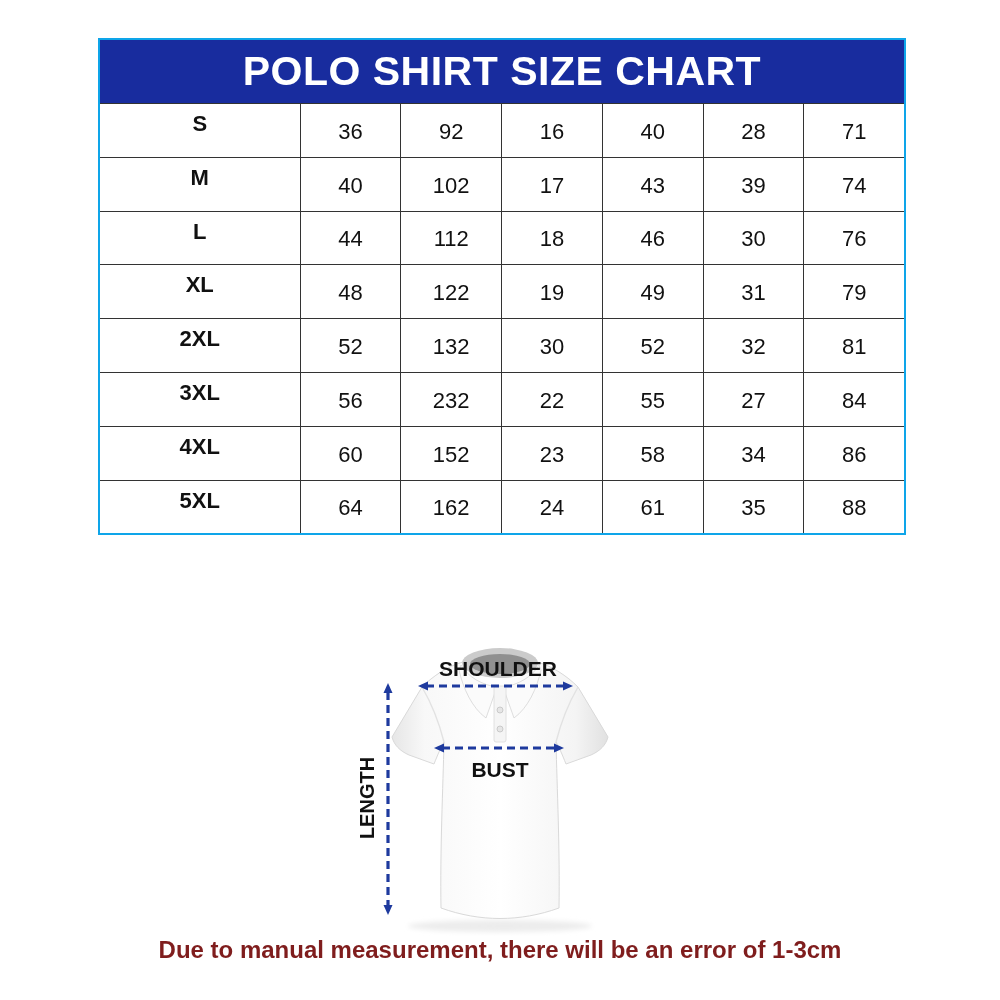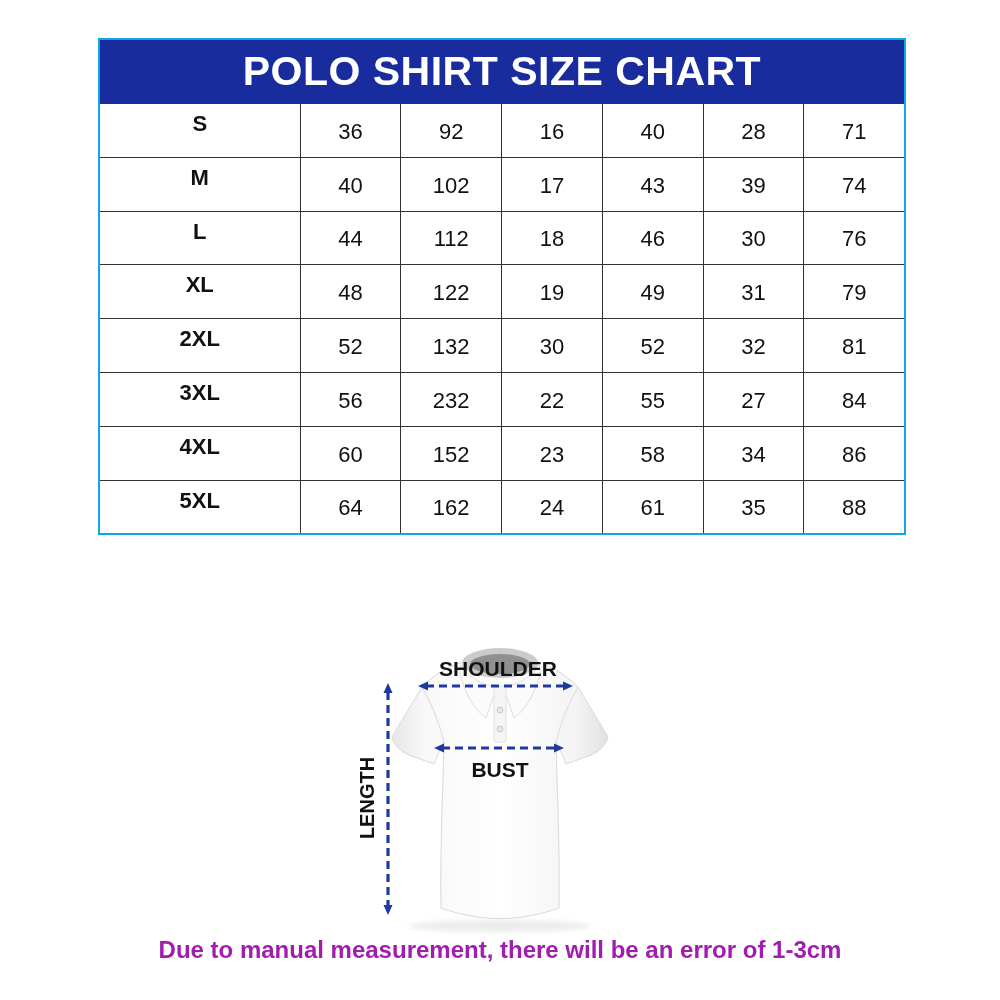--- a/index.html
+++ b/index.html
@@ -55,21 +55,21 @@
     position:absolute; left:348px; top:636px;
     width:304px; height:306px;
   }
   .diagram svg { display:block; }
 
   
   .footnote {
     position:absolute; left:0; top:936px; width:1000px;
     text-align:center;
     font-size:24px; font-weight:bold;
-    color:#a21caf;
+    color:#7f1d1d;
   }
 </style>
 </head>
 <body>
 
 <table class="size-table">
   <colgroup>
     <col class="col-size">
     <col class="col-val">
       <col class="col-val">

